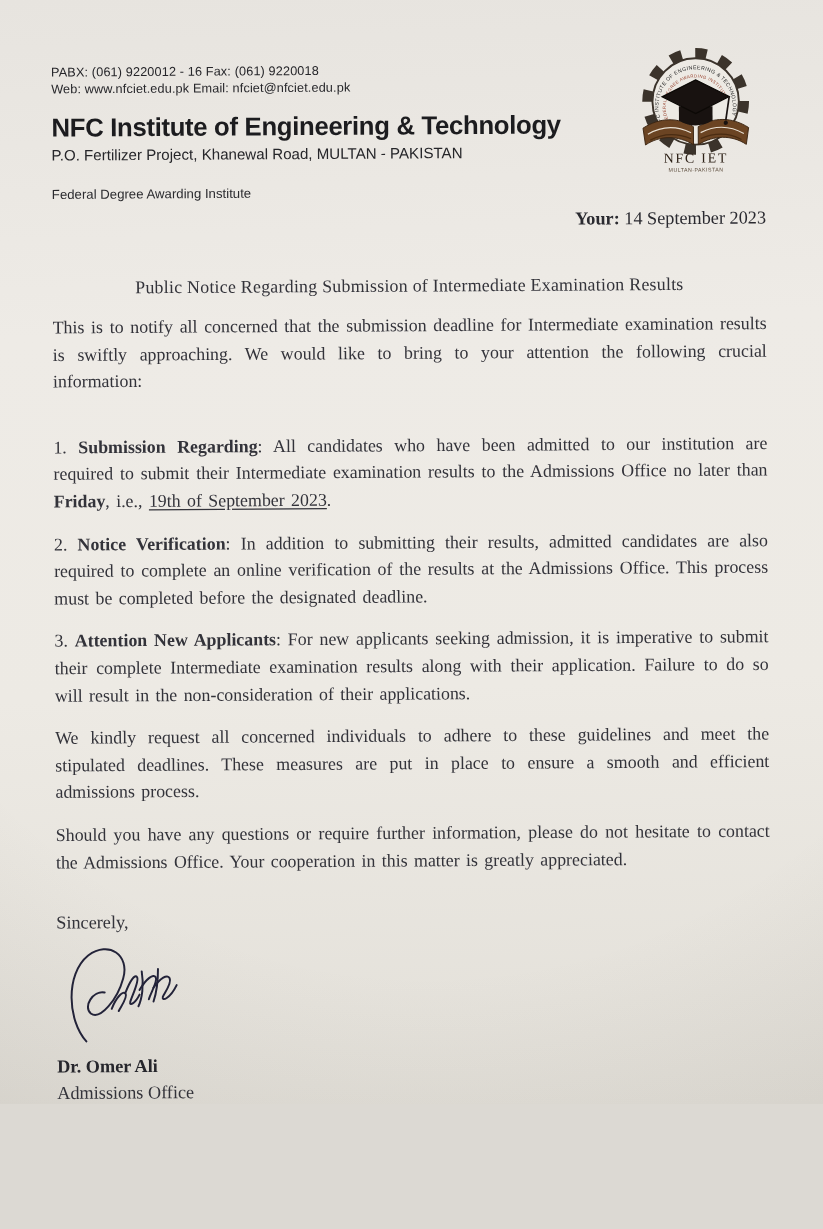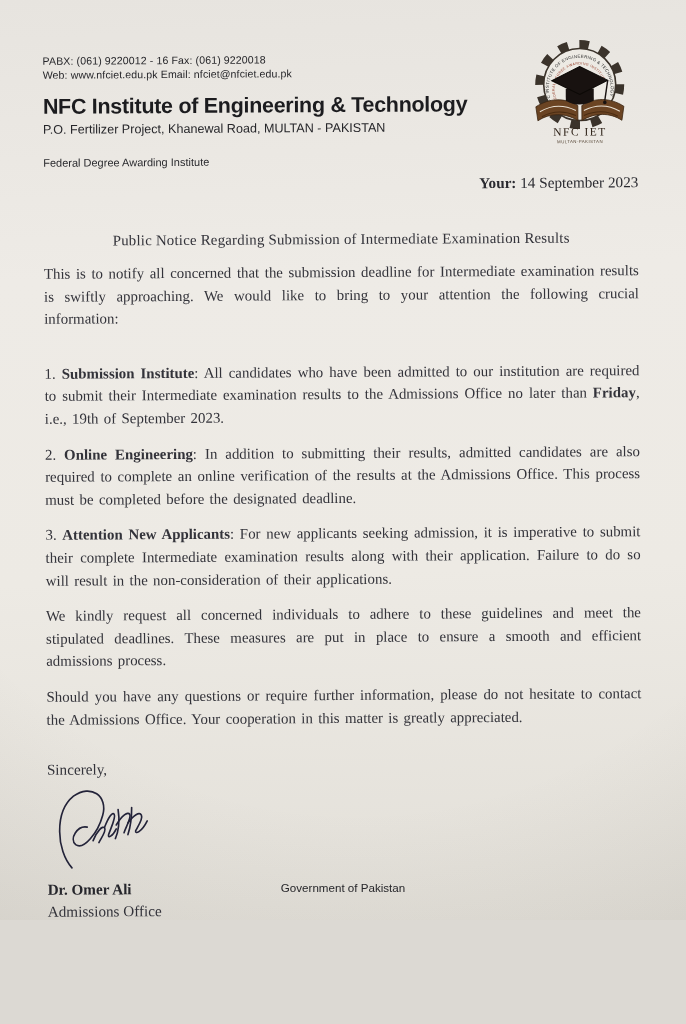--- a/index.html
+++ b/index.html
@@ -11,21 +11,21 @@
     font-family:"Liberation Serif", serif;color:#2c2c31;
   }
   .content{position:absolute;inset:0;padding:52px 46px 0 45px;transform:rotate(-0.35deg);}
   .contact{font-family:"Liberation Sans", sans-serif;font-size:10.6px;line-height:14px;color:#26262a;letter-spacing:.1px;}
   .institute-name{font-family:"Liberation Sans", sans-serif;font-weight:bold;font-size:21.5px;letter-spacing:-.3px;color:#1c1c1f;margin-top:13px;}
   .address{font-family:"Liberation Sans", sans-serif;font-size:12.6px;color:#26262a;margin-top:3px;}
   .fda{font-family:"Liberation Sans", sans-serif;font-size:11px;color:#2a2a2e;margin-top:20px;}
   .logo{position:absolute;top:38px;right:26px;width:156px;height:116px;}
   .dated{ text-align:right;font-size:15.2px;margin-top:8px;color:#2a2a30;}
   .bold{font-weight:bold;}
-  .underline{text-underline-offset:2px;}
+  .underline{text-decoration:underline;text-underline-offset:2px;}
   .notice-title{text-align:center;font-size:14.9px;margin-top:38px;letter-spacing:.2px;color:#33333a;}
   .para{font-size:14.9px;line-height:22.6px;text-align:justify;margin:13px 0 0;color:#33333a;word-spacing:1.6px;}
   .para.first-item{margin-top:32px;}
   .closing{margin-top:30px;font-size:15.2px;color:#33333a;}
   .sig-svg{display:block;margin:4px 0 0 6px;}
   .sig-block{margin-top:4px;font-size:15.2px;line-height:22px;color:#33333a;}
   .sig-block .name{font-weight:bold;color:#26262c;}
   .footer{position:absolute;bottom:26px;left:0;width:100%;text-align:center;
     font-family:"Liberation Sans", sans-serif;font-size:11.6px;color:#26262a;}
 </style>
@@ -73,23 +73,23 @@
       <text x="78" y="99" text-anchor="middle" font-family="Liberation Serif, serif" font-size="11.5" letter-spacing="1.5" fill="#2e2218">NFC IET</text>
       <text x="78" y="106.5" text-anchor="middle" font-family="Liberation Sans, sans-serif" font-size="4.4" letter-spacing="0.4" fill="#5a4a3a">MULTAN-PAKISTAN</text>
     </svg>
 
     <div class="dated"><span class="bold">Your:</span><span> 14 September 2023</span></div>
 
     <div class="notice-title">Public Notice Regarding Submission of Intermediate Examination Results</div>
 
     <p class="para">This is to notify all concerned that the submission deadline for Intermediate examination results is swiftly approaching. We would like to bring to your attention the following crucial information:</p>
 
-    <p class="para first-item"><span>1. </span><span class="bold">Submission Institute</span><span>: All candidates who have been admitted to our institution are required to submit their Intermediate examination results to the Admissions Office no later than </span><span class="bold">Friday</span><span>, i.e., </span><span class="underline">19th of September 2023</span><span>.</span></p>
+    <p class="para first-item"><span>1. </span><span class="bold">Submission Regarding</span><span>: All candidates who have been admitted to our institution are required to submit their Intermediate examination results to the Admissions Office no later than </span><span class="bold">Friday</span><span>, i.e., </span><span class="underline">19th of September 2023</span><span>.</span></p>
 
-    <p class="para"><span>2. </span><span class="bold">Online Engineering</span><span>: In addition to submitting their results, admitted candidates are also required to complete an online verification of the results at the Admissions Office. This process must be completed before the designated deadline.</span></p>
+    <p class="para"><span>2. </span><span class="bold">Notice Verification</span><span>: In addition to submitting their results, admitted candidates are also required to complete an online verification of the results at the Admissions Office. This process must be completed before the designated deadline.</span></p>
 
     <p class="para"><span>3. </span><span class="bold">Attention New Applicants</span><span>: For new applicants seeking admission, it is imperative to submit their complete Intermediate examination results along with their application. Failure to do so will result in the non-consideration of their applications.</span></p>
 
     <p class="para">We kindly request all concerned individuals to adhere to these guidelines and meet the stipulated deadlines. These measures are put in place to ensure a smooth and efficient admissions process.</p>
 
     <p class="para">Should you have any questions or require further information, please do not hesitate to contact the Admissions Office. Your cooperation in this matter is greatly appreciated.</p>
 
     <div class="closing">Sincerely,</div>
 
     <svg class="sig-svg" width="128" height="92" viewBox="0 0 130 95" aria-hidden="true">
@@ -106,14 +106,13 @@
 
     <div class="sig-block">
       <div class="name">Dr. Omer Ali</div>
       <div>Admissions Office</div>
       <div>admissions@nfciet.edu.pk</div>
       <div>14 September 2023</div>
     </div>
 
   </div>
 
-  <div class="footer">Government of Pakistan</div>
 </div>
 
 </body></html>

